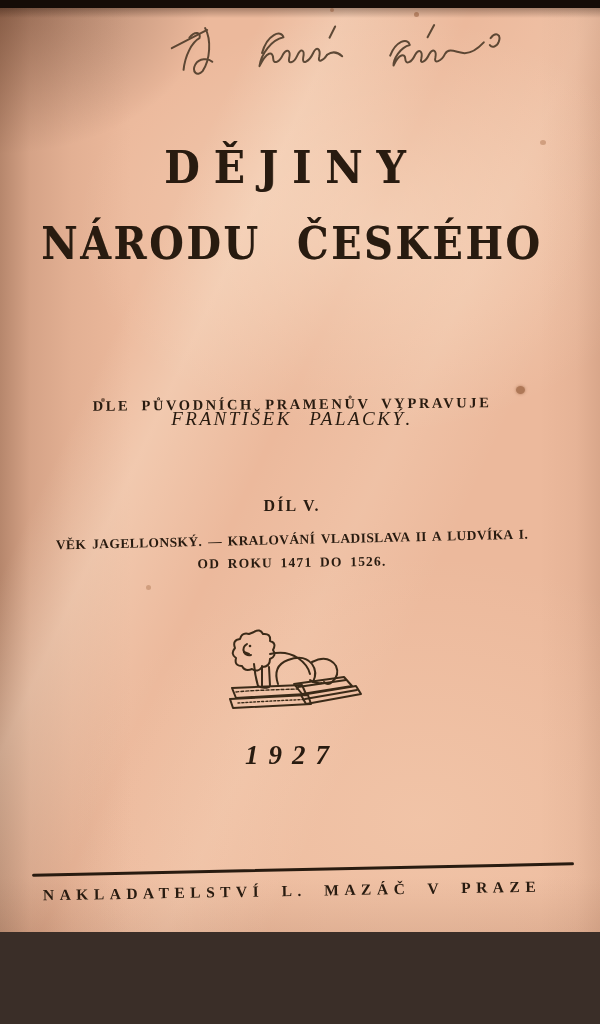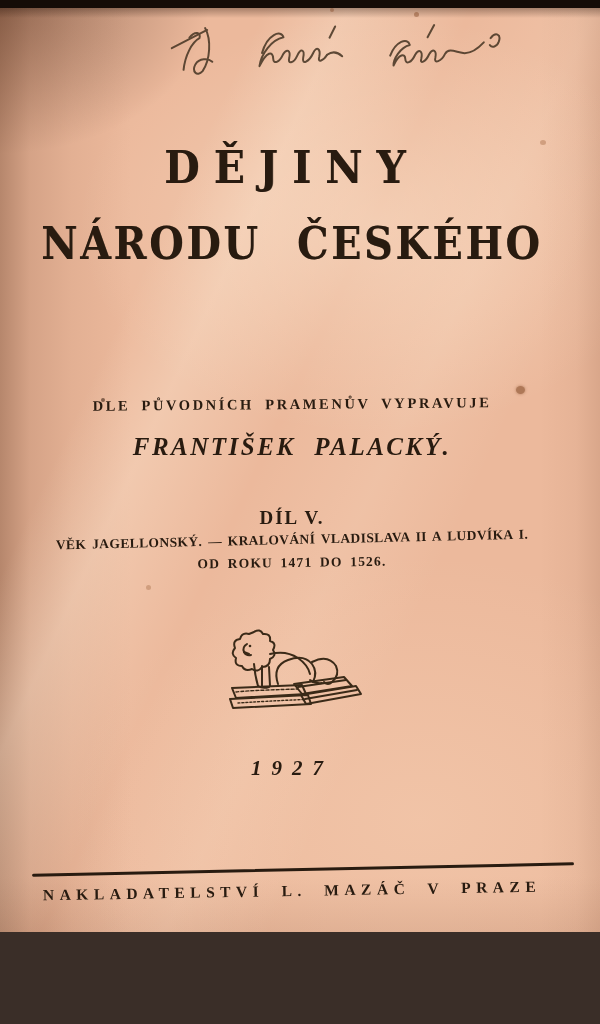--- a/index.html
+++ b/index.html
@@ -29,26 +29,26 @@
   .sr-only{position:absolute;width:1px;height:1px;overflow:hidden;clip:rect(0 0 0 0);white-space:nowrap;}
 
   .title1{top:142px;font-family:"DejaVu Serif","Liberation Serif",serif;font-weight:bold;
     font-size:44px;letter-spacing:15px;transform:scaleX(0.93);white-space:nowrap;
     text-shadow:0.4px 0.4px 0 rgba(40,27,16,0.55);}
   .title2{top:218px;font-family:"DejaVu Serif","Liberation Serif",serif;font-weight:bold;
     font-size:44px;letter-spacing:3px;word-spacing:22px;transform:scaleX(0.90);white-space:nowrap;
     text-shadow:0.4px 0.4px 0 rgba(40,27,16,0.55);}
   .subtitle{top:298px;font-weight:bold;font-size:17px;letter-spacing:3.5px;word-spacing:6px;white-space:nowrap;}
   .byline{top:396px;font-weight:bold;font-size:14.5px;letter-spacing:2.6px;word-spacing:5px;white-space:nowrap;transform:rotate(-0.5deg);}
-  .author{top:433px;font-weight:bold;font-style:italic;font-size:25px;letter-spacing:2.5px;word-spacing:10px;white-space:nowrap;}
-  .volume{top:497px;font-weight:bold;font-size:19px;letter-spacing:2px;margin-top:10px;}
+  .author{top:408px;font-weight:normal;font-style:italic;font-size:19px;letter-spacing:2.5px;word-spacing:10px;white-space:nowrap;}
+  .volume{top:497px;font-weight:bold;font-size:16px;letter-spacing:2px;}
   .desc1{top:532px;font-weight:bold;font-size:13.5px;letter-spacing:0.4px;word-spacing:2px;white-space:nowrap;transform:rotate(-1.3deg);}
   .desc2{top:555px;font-weight:bold;font-size:13.5px;letter-spacing:1.2px;word-spacing:3px;white-space:nowrap;transform:rotate(-0.8deg);}
   .emblem{position:absolute;left:218px;top:622px;}
-  .year{top:756px;font-weight:bold;font-style:italic;font-size:21px;letter-spacing:10px;white-space:nowrap;}
+  .year{top:740px;font-weight:bold;font-style:italic;font-size:27px;letter-spacing:10px;white-space:nowrap;}
   .rule{position:absolute;left:32px;top:868px;width:542px;height:3.2px;background:#281b10;
     transform:rotate(-1.2deg);border-radius:2px;}
   .publisher{top:882px;font-weight:bold;font-size:15.5px;letter-spacing:5.5px;word-spacing:8px;
     white-space:nowrap;transform:rotate(-1deg);}
 
   .stain{position:absolute;border-radius:50%;pointer-events:none;}
   .s1{left:516px;top:386px;width:9px;height:8px;background:rgba(124,66,30,0.55);box-shadow:0 0 3px rgba(124,66,30,0.5);}
   .s2{left:414px;top:12px;width:5px;height:5px;background:rgba(130,70,35,0.45);}
   .s3{left:101px;top:398px;width:4px;height:4px;background:rgba(60,35,20,0.6);}
   .s4{left:330px;top:8px;width:4px;height:4px;background:rgba(130,70,35,0.4);}

